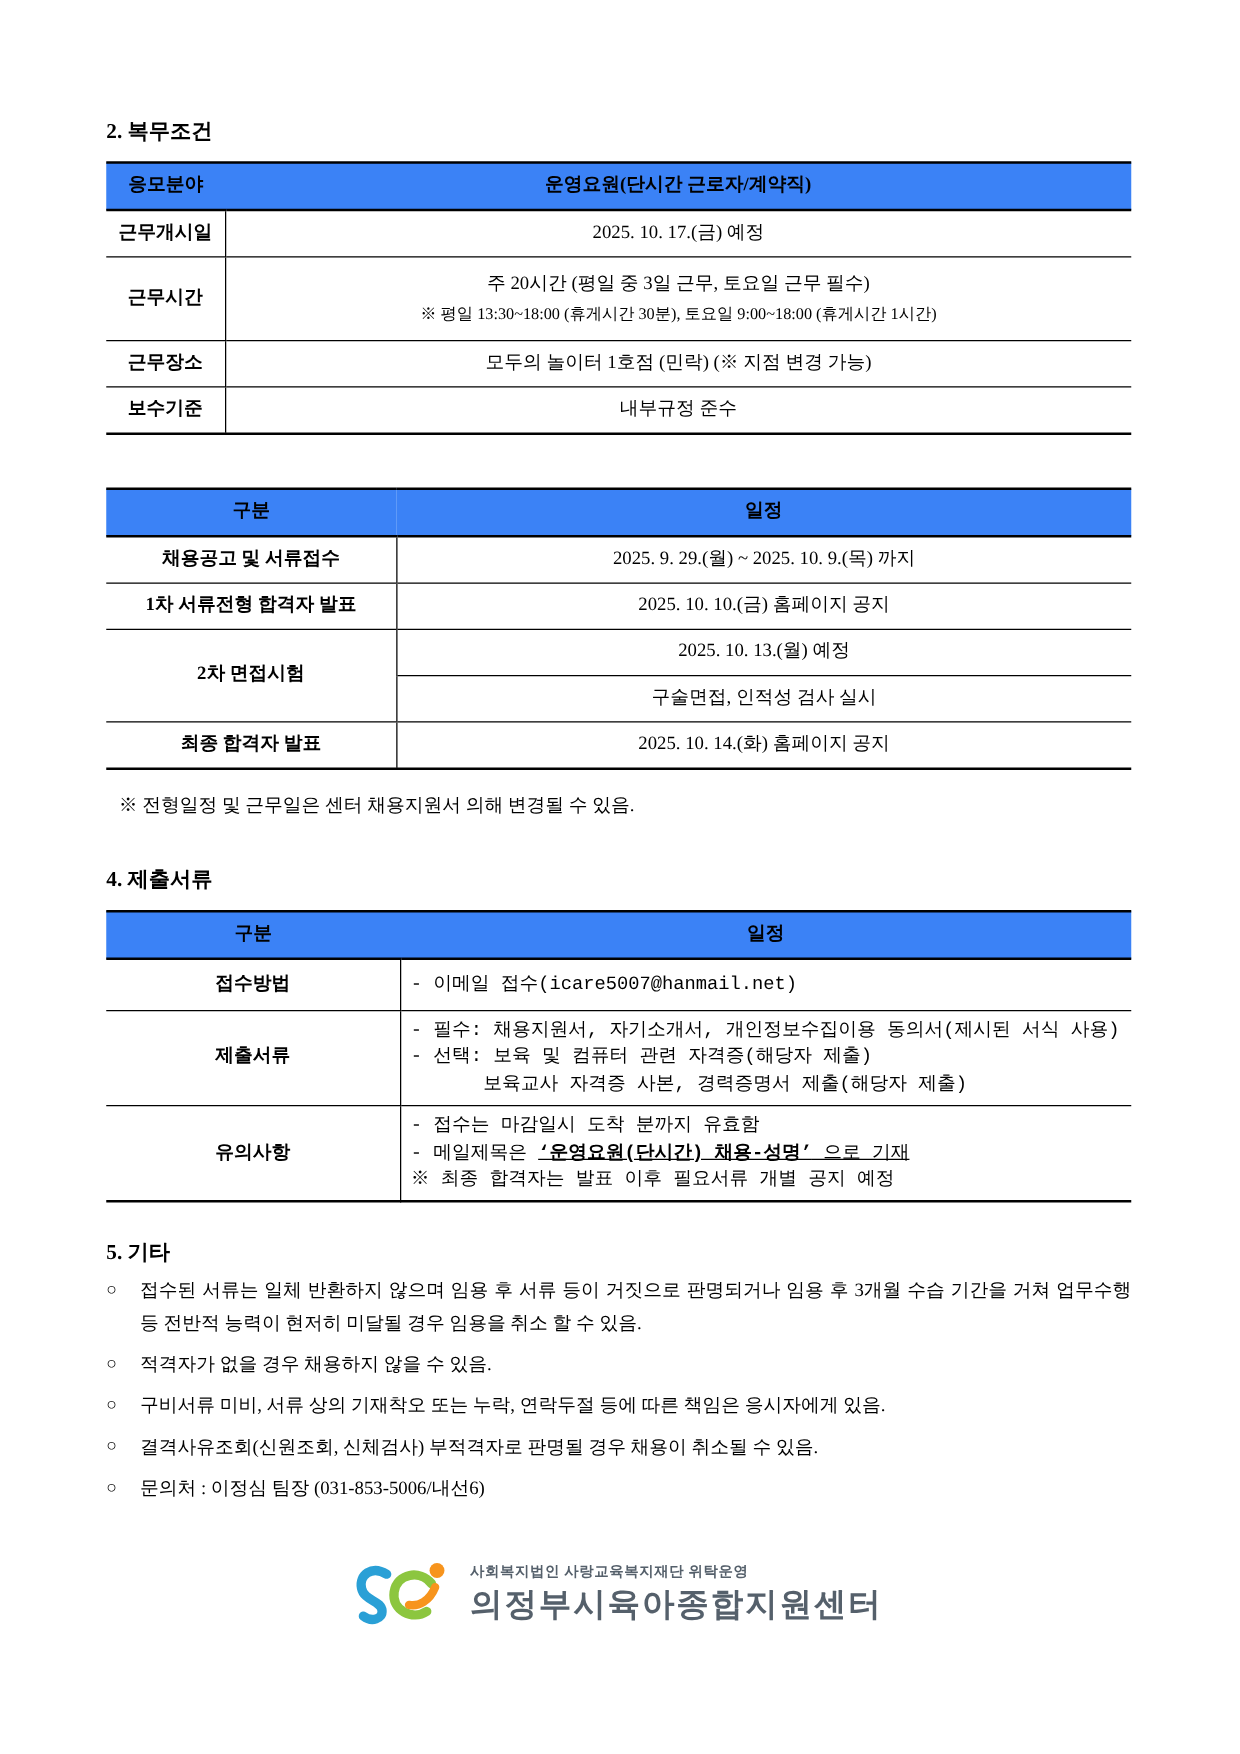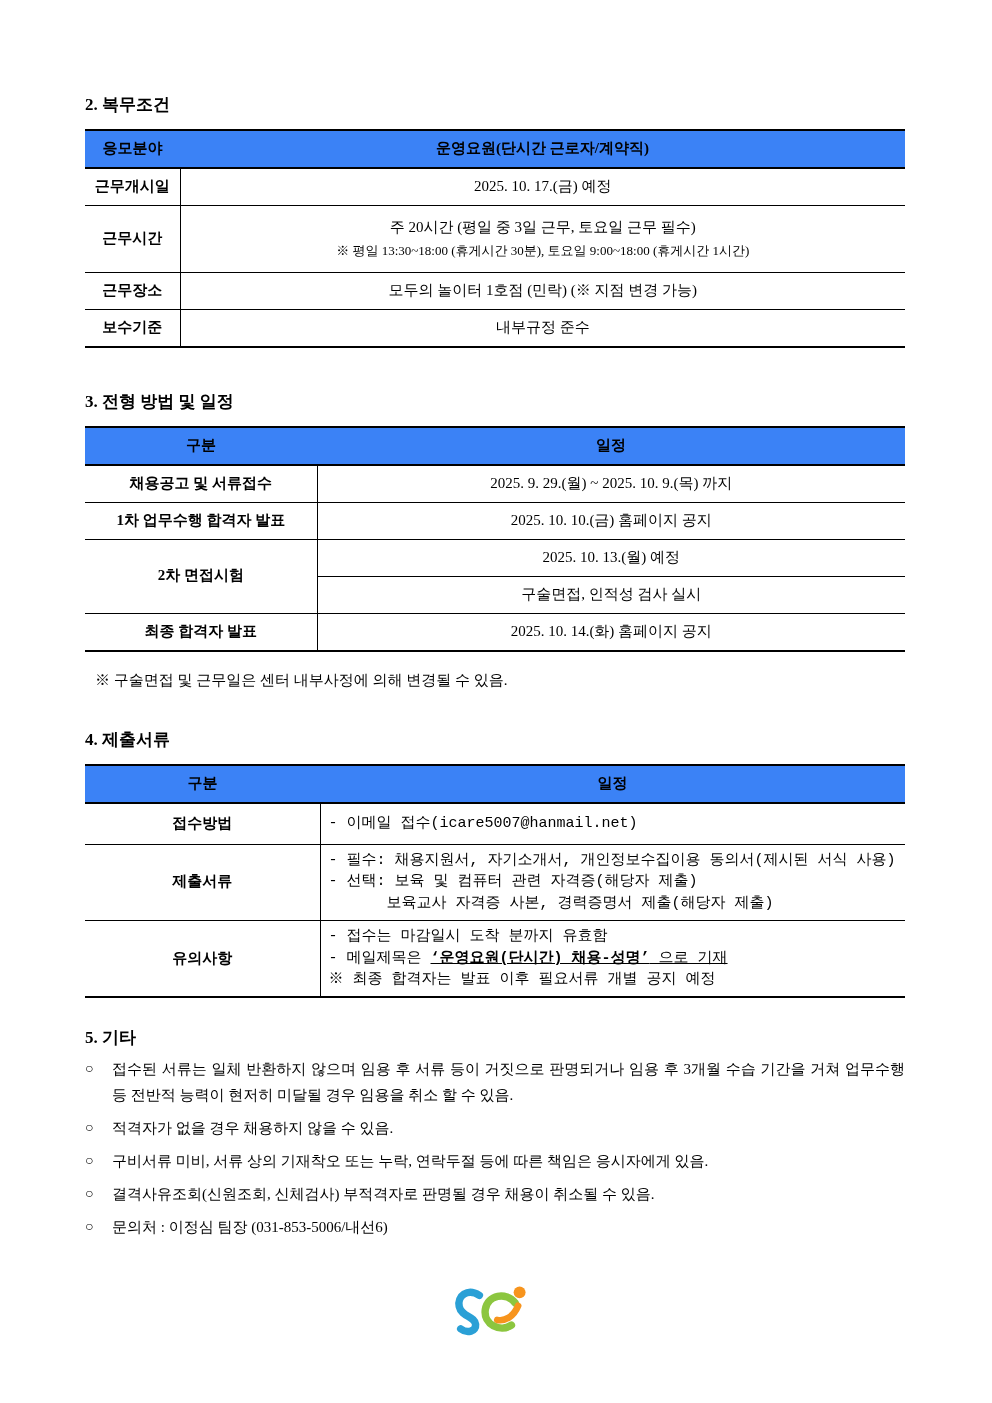--- a/index.html
+++ b/index.html
@@ -94,53 +94,52 @@
       </tr>
       <tr>
         <td class="label-cell single">보수기준</td>
         <td class="value-cell divided single">내부규정 준수</td>
       </tr>
     </tbody>
       </table>
   </div>
 
   <div class="sect">
-    <div class="section-title">3. 전형 방법 및 일정</div>
     <table class="doc-table">
       <colgroup>
           <col style="width:232px">
           <col>
         </colgroup>
       <tbody>
           <tr>
         <th>구분</th>
         <th class="divided">일정</th>
       </tr>
       <tr>
         <td class="label-cell single">채용공고 및 서류접수</td>
         <td class="value-cell divided single">2025. 9. 29.(월) ~ 2025. 10. 9.(목) 까지</td>
       </tr>
       <tr>
-        <td class="label-cell single">1차 업무수행 합격자 발표</td>
+        <td class="label-cell single">1차 서류전형 합격자 발표</td>
         <td class="value-cell divided single">2025. 10. 10.(금) 홈페이지 공지</td>
       </tr>
       <tr>
         <td class="label-cell single" rowspan="2">2차 면접시험</td>
         <td class="value-cell divided single">2025. 10. 13.(월) 예정</td>
       </tr>
       <tr>
         <td class="value-cell divided single">구술면접, 인적성 검사 실시</td>
       </tr>
       <tr>
         <td class="label-cell single">최종 합격자 발표</td>
         <td class="value-cell divided single">2025. 10. 14.(화) 홈페이지 공지</td>
       </tr>
     </tbody>
       </table>
-    <div class="table-note">※ 구술면접 및 근무일은 센터 내부사정에 의해 변경될 수 있음.</div>
+    <div class="table-note">※ 전형일정 및 근무일은 센터 채용지원서 의해 변경될 수 있음.</div>
   </div>
 
   <div class="sect" style="margin-top:38px;">
     <div class="section-title">4. 제출서류</div>
     <table class="doc-table">
       <colgroup>
           <col style="width:235px">
           <col>
         </colgroup>
       <tbody>
@@ -198,15 +197,19 @@
     </div>
   </div>
 
   <div class="footer-logo">
     <svg width="82" height="58" viewBox="0 0 110 74" aria-hidden="true">
       <path d="M34 16 C 18 6, 4 17, 7 31 C 10 45, 28 44, 29 55 C 30 64, 18 68, 9 61" fill="none" stroke="#2aa0d6" stroke-width="10" stroke-linecap="round"></path>
       <path d="M82 26 C 70 11, 45 15, 42 35 C 39 55, 62 66, 77 56" fill="none" stroke="#8cc63f" stroke-width="10" stroke-linecap="round"></path>
       <circle cx="88" cy="12" r="8" fill="#f7941d"></circle>
       <path d="M86 30 C 80 45, 68 51, 58 49" fill="none" stroke="#f7941d" stroke-width="9" stroke-linecap="round"></path>
     </svg>
+    <div class="logo-text">
+      <div class="logo-tagline">사회복지법인 사랑교육복지재단 위탁운영</div>
+      <div class="logo-orgname">의정부시육아종합지원센터</div>
+    </div>
   </div>
 
 </div>
 
 </body></html>

